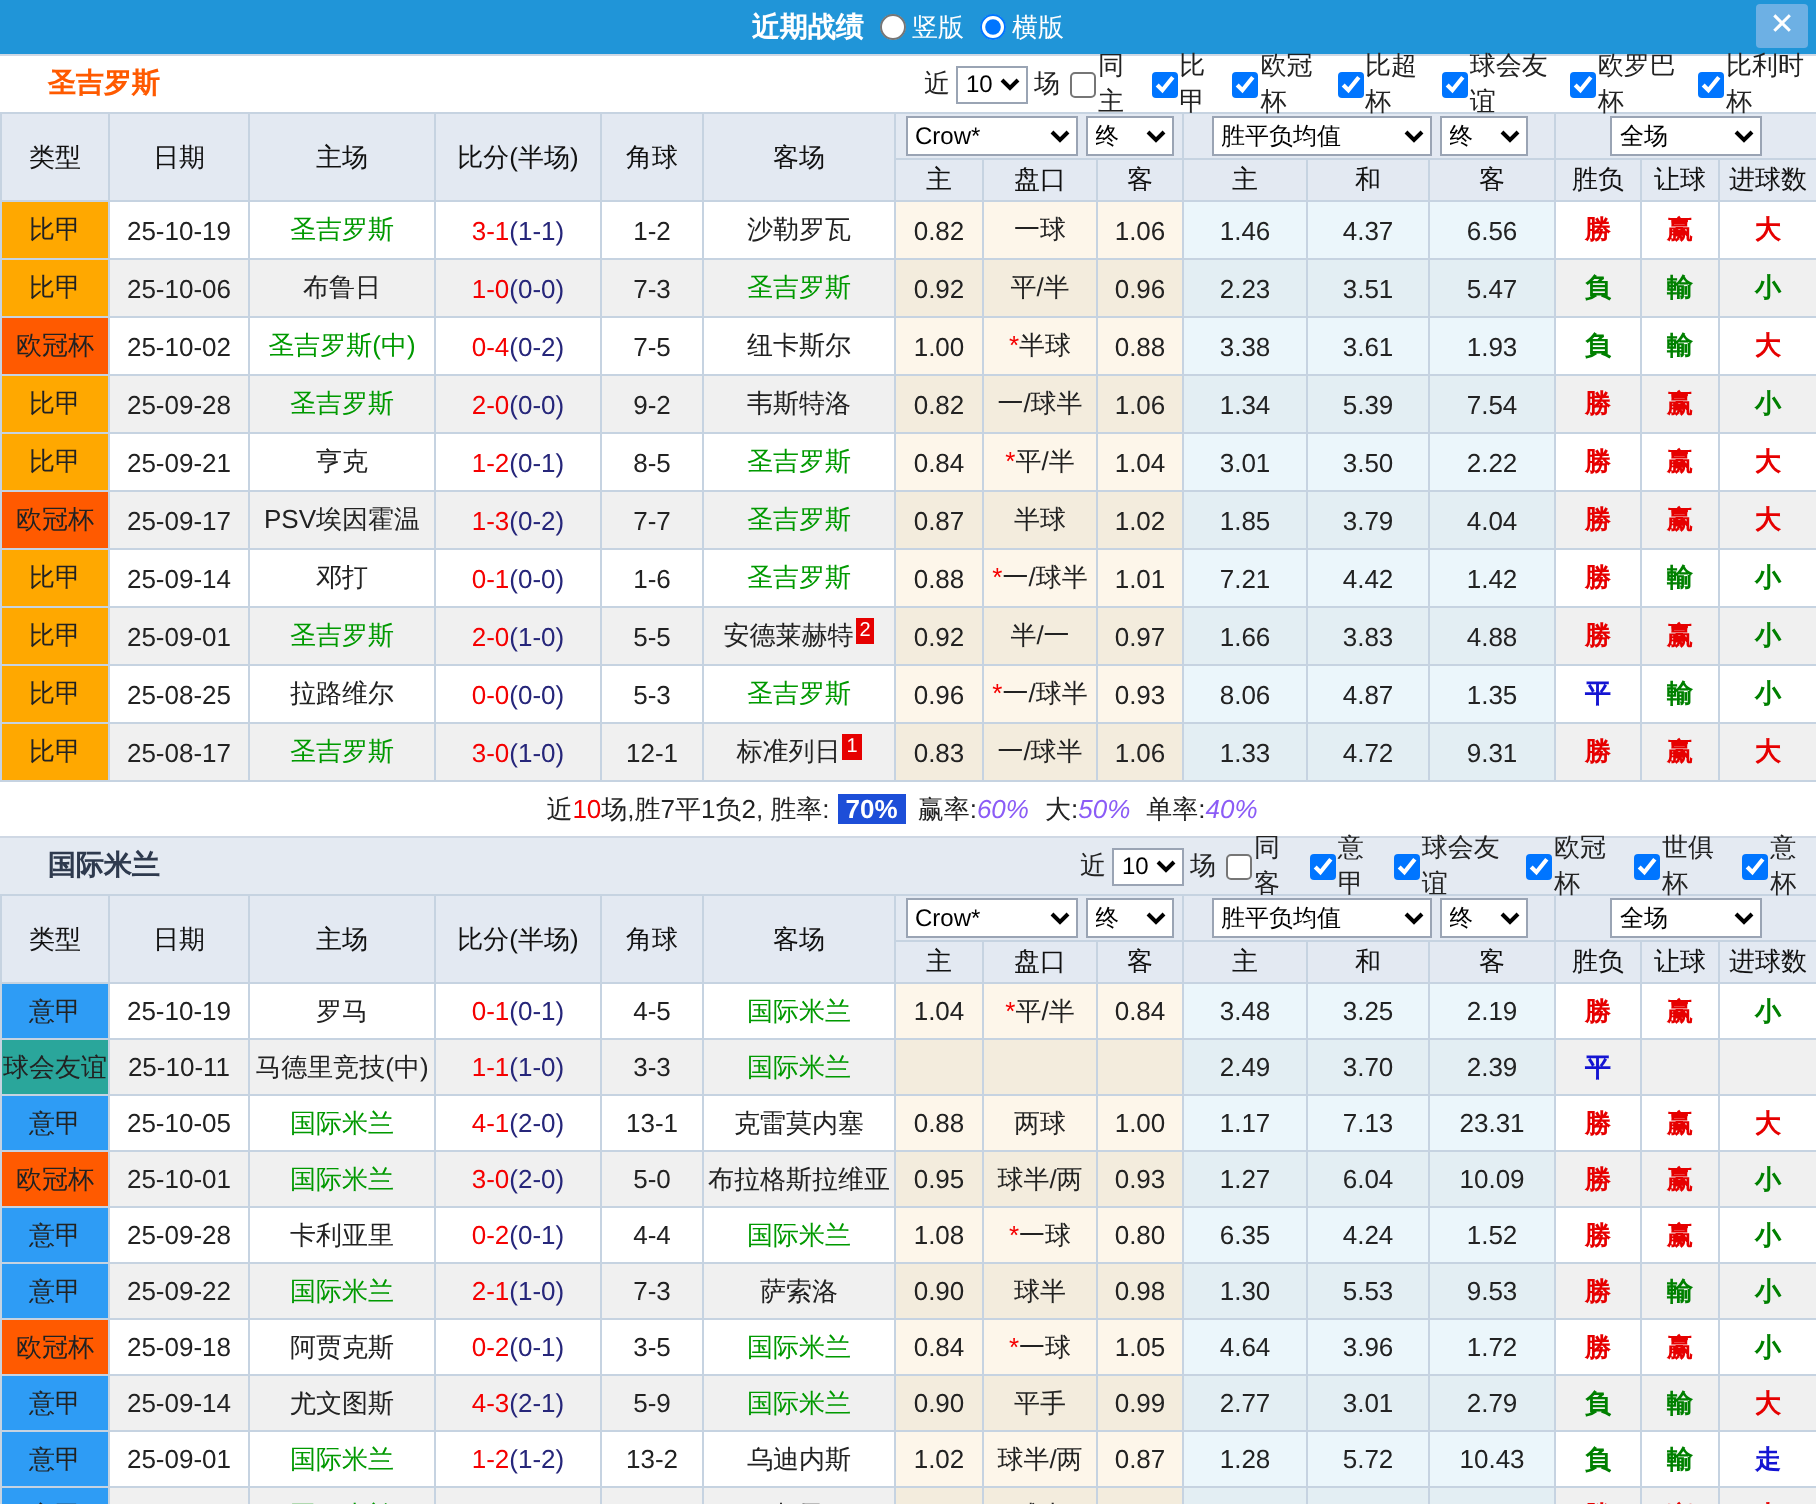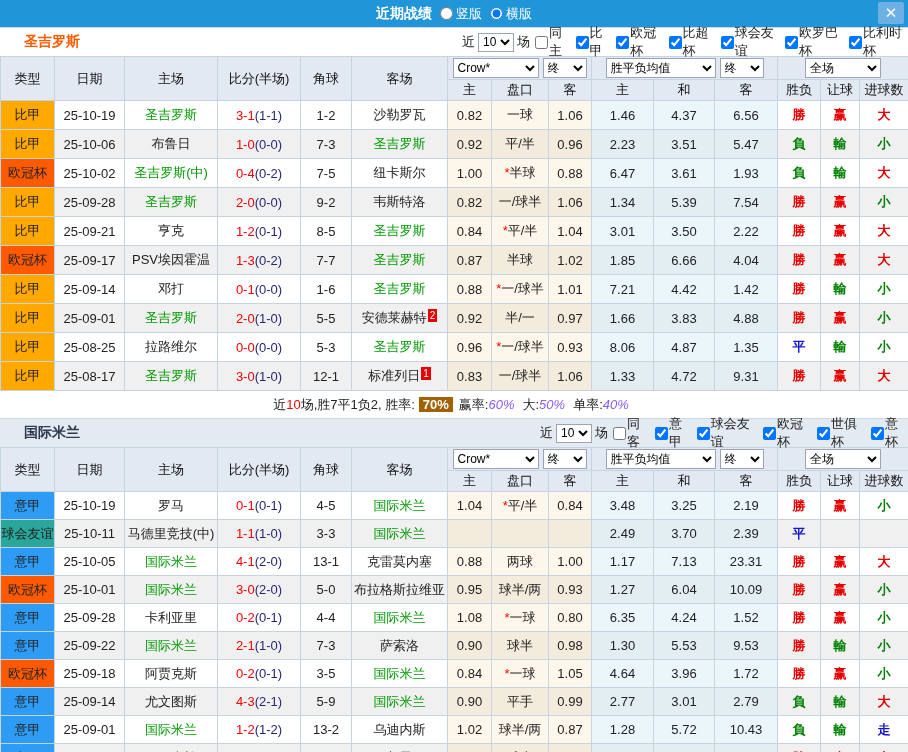--- a/index.html
+++ b/index.html
@@ -45,21 +45,21 @@
   .ht{color:#26267a;}
   td.corner{color:#26267a;}
   .sup-badge{display:inline-block;background:#e60000;color:#fff;font-size:10px;line-height:13px;padding:0 2px;
     margin-left:1px;vertical-align:top;}
   .star{color:#f50000;}
   td.res{font-weight:bold;}
 
   
   .summary{height:27px;display:flex;align-items:center;justify-content:center;font-size:13px;color:#222;background:#fff;}
   .summary .red-num{color:#f50000;}
-  .summary .rate-badge{background:#a16207;color:#fff;padding:0 4px;margin:0 4px;font-weight:bold;}
+  .summary .rate-badge{background:#1d4ed8;color:#fff;padding:0 4px;margin:0 4px;font-weight:bold;}
   .summary .blue-num{color:#8b5cf6;margin-right:6px;font-style:italic;}
   .summary .seg-label{margin-left:2px;}
 </style>
 </head>
 <body>
 
 <div class="window">
   <div class="titlebar">
     <div class="titlebar-center">
       <span class="title">近期战绩</span>
@@ -191,21 +191,21 @@
           <tr>
             <td class="type-cell" style="background: rgb(255, 90, 0);">欧冠杯</td>
             <td class="date">25-10-02</td>
             <td><span class="team-green">圣吉罗斯(中)</span></td>
             <td><span class="ft">0-4</span><span class="ht">(0-2)</span></td>
             <td class="corner">7-5</td>
             <td><span>纽卡斯尔</span></td>
             <td class="crow">1.00</td>
             <td class="crow"><span class="star">*</span><span>半球</span></td>
             <td class="crow">0.88</td>
-            <td class="mean">6.47</td>
+            <td class="mean">3.38</td>
             <td class="mean">3.61</td>
             <td class="mean">1.93</td>
             <td class="res" style="color: rgb(0, 128, 0);">負</td>
             <td class="res" style="color: rgb(0, 128, 0);">輸</td>
             <td class="res" style="color: rgb(230, 0, 0);">大</td>
           </tr>
           <tr>
             <td class="type-cell" style="background: rgb(255, 168, 0);">比甲</td>
             <td class="date">25-09-28</td>
             <td><span class="team-green">圣吉罗斯</span></td>
@@ -243,21 +243,21 @@
             <td class="type-cell" style="background: rgb(255, 90, 0);">欧冠杯</td>
             <td class="date">25-09-17</td>
             <td><span>PSV埃因霍温</span></td>
             <td><span class="ft">1-3</span><span class="ht">(0-2)</span></td>
             <td class="corner">7-7</td>
             <td><span class="team-green">圣吉罗斯</span></td>
             <td class="crow">0.87</td>
             <td class="crow"><span>半球</span></td>
             <td class="crow">1.02</td>
             <td class="mean">1.85</td>
-            <td class="mean">6.66</td>
+            <td class="mean">3.79</td>
             <td class="mean">4.04</td>
             <td class="res" style="color: rgb(230, 0, 0);">勝</td>
             <td class="res" style="color: rgb(230, 0, 0);">赢</td>
             <td class="res" style="color: rgb(230, 0, 0);">大</td>
           </tr>
           <tr>
             <td class="type-cell" style="background: rgb(255, 168, 0);">比甲</td>
             <td class="date">25-09-14</td>
             <td><span>邓打</span></td>
             <td><span class="ft">0-1</span><span class="ht">(0-0)</span></td>

